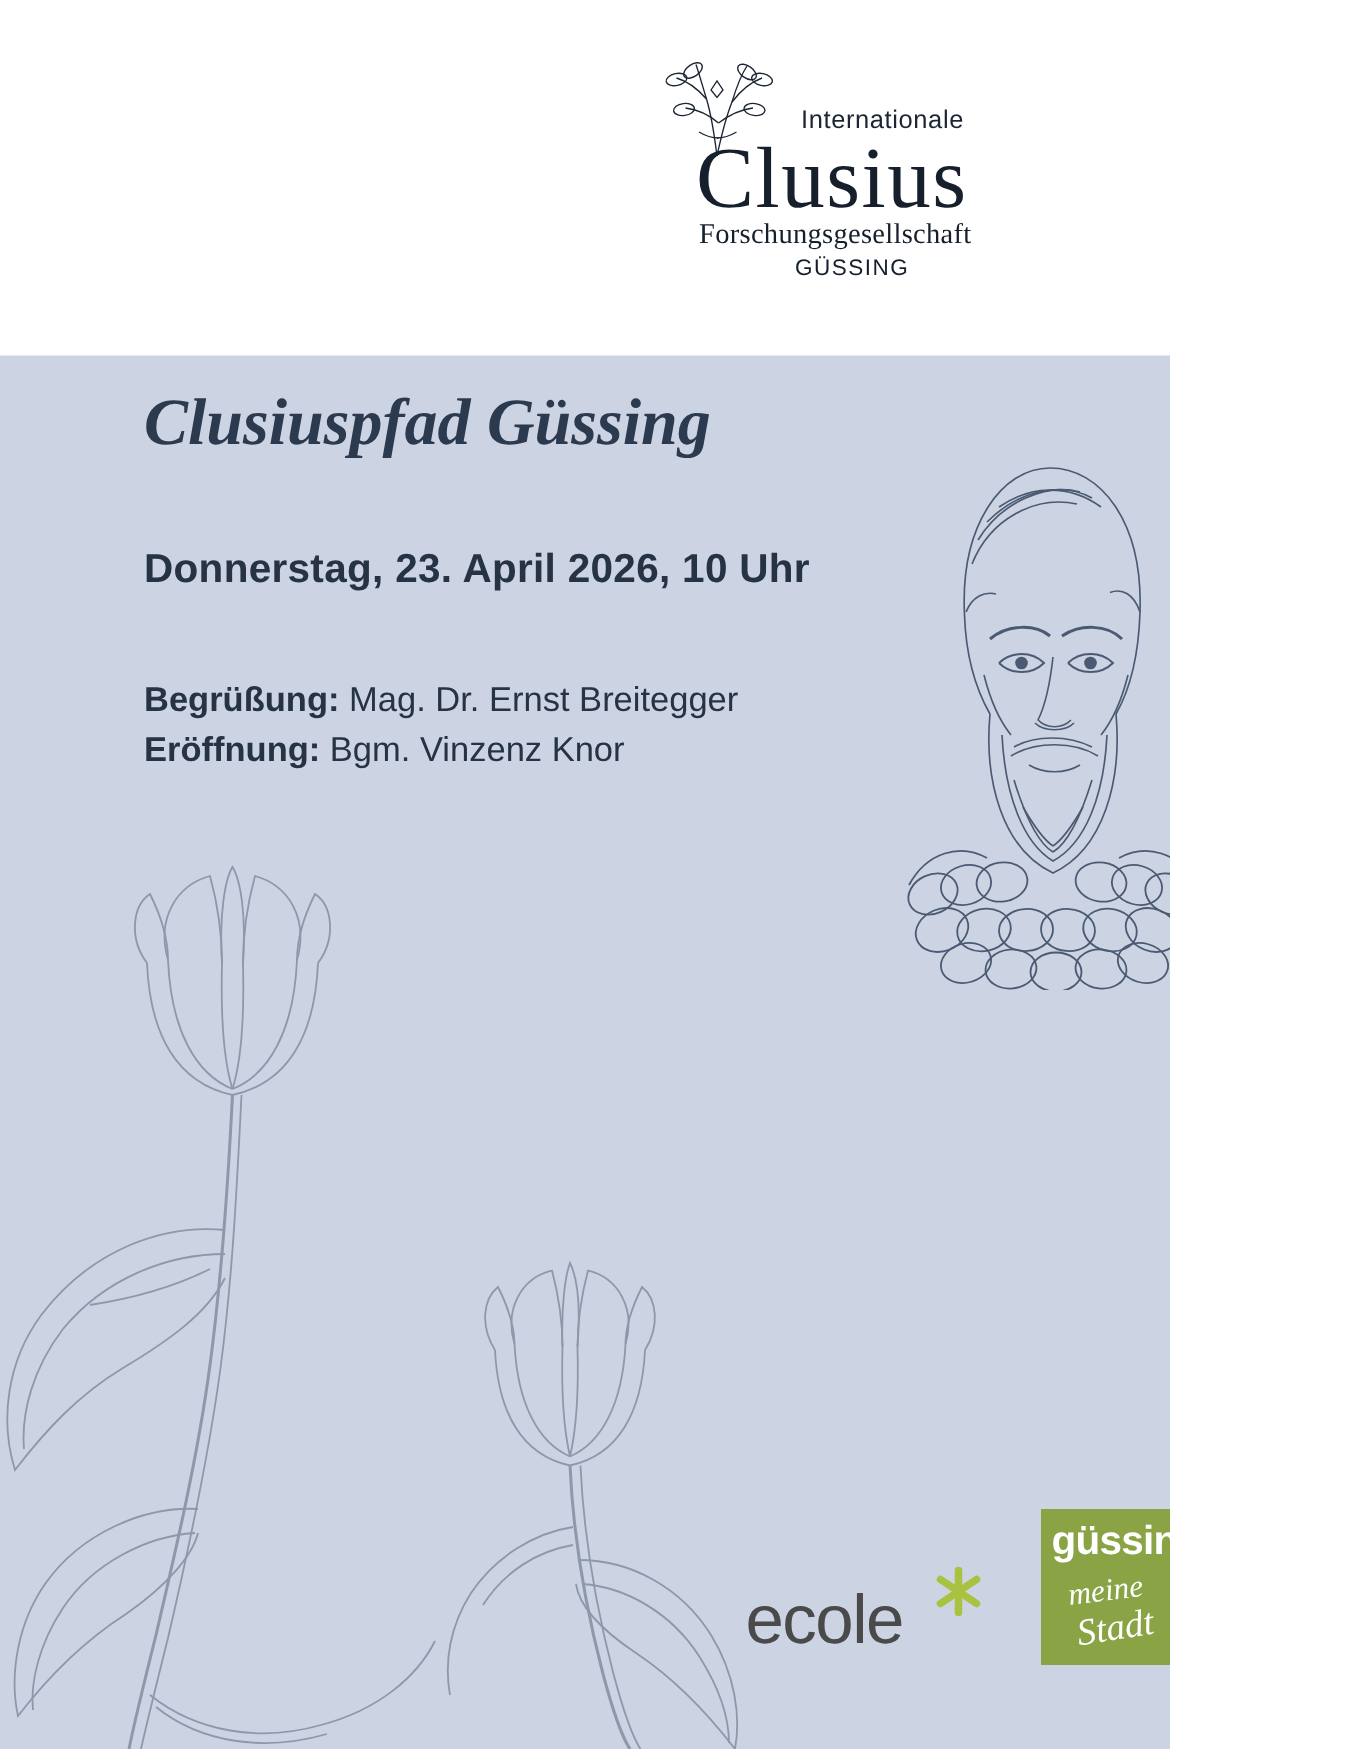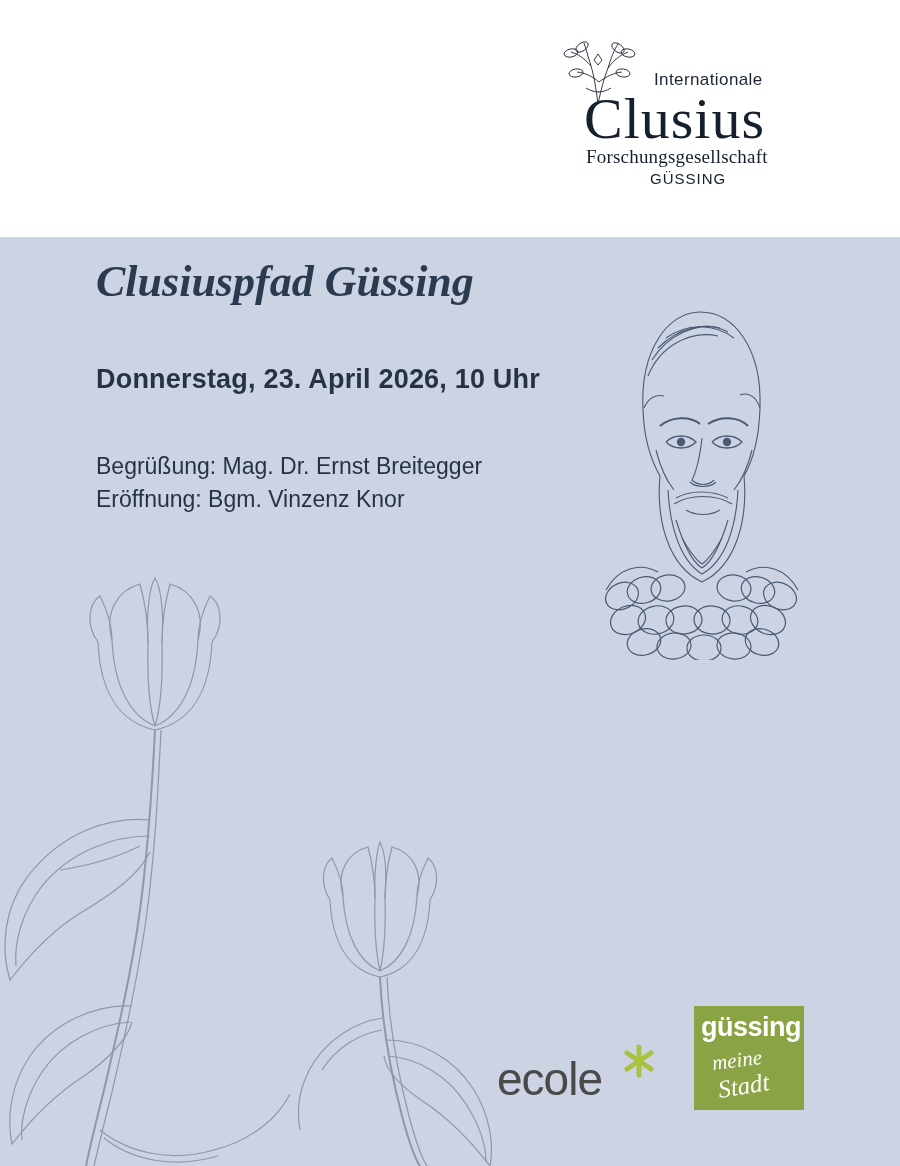--- a/index.html
+++ b/index.html
@@ -8,21 +8,21 @@
   }
   body {
     width: 900px;
     height: 1166px;
     background: #ffffff;
     font-family: "Liberation Sans", sans-serif;
     overflow: hidden;
   }
   .poster {
     position: relative;
-    width: 900px;
+    width: 780px;
     height: 1166px;
     background: #ccd3e3;
     overflow: hidden;
   }
   
   .header-band {
     position: absolute;
     left: 0;
     top: 0;
     width: 900px;
@@ -122,21 +122,21 @@
   .credits {
     position: absolute;
     left: 96px;
     top: 450px;
     font-family: "Liberation Sans", sans-serif;
     font-size: 23px;
     color: #263344;
     line-height: 1.45;
   }
   .credits .lbl {
-    font-weight: normal;
+    font-weight: bold;
   }
   .body-text {
     position: absolute;
     left: 281px;
     top: 680px;
     width: 520px;
     font-family: "Liberation Sans", sans-serif;
     font-size: 22px;
     line-height: 1.73;
     color: #263344;

